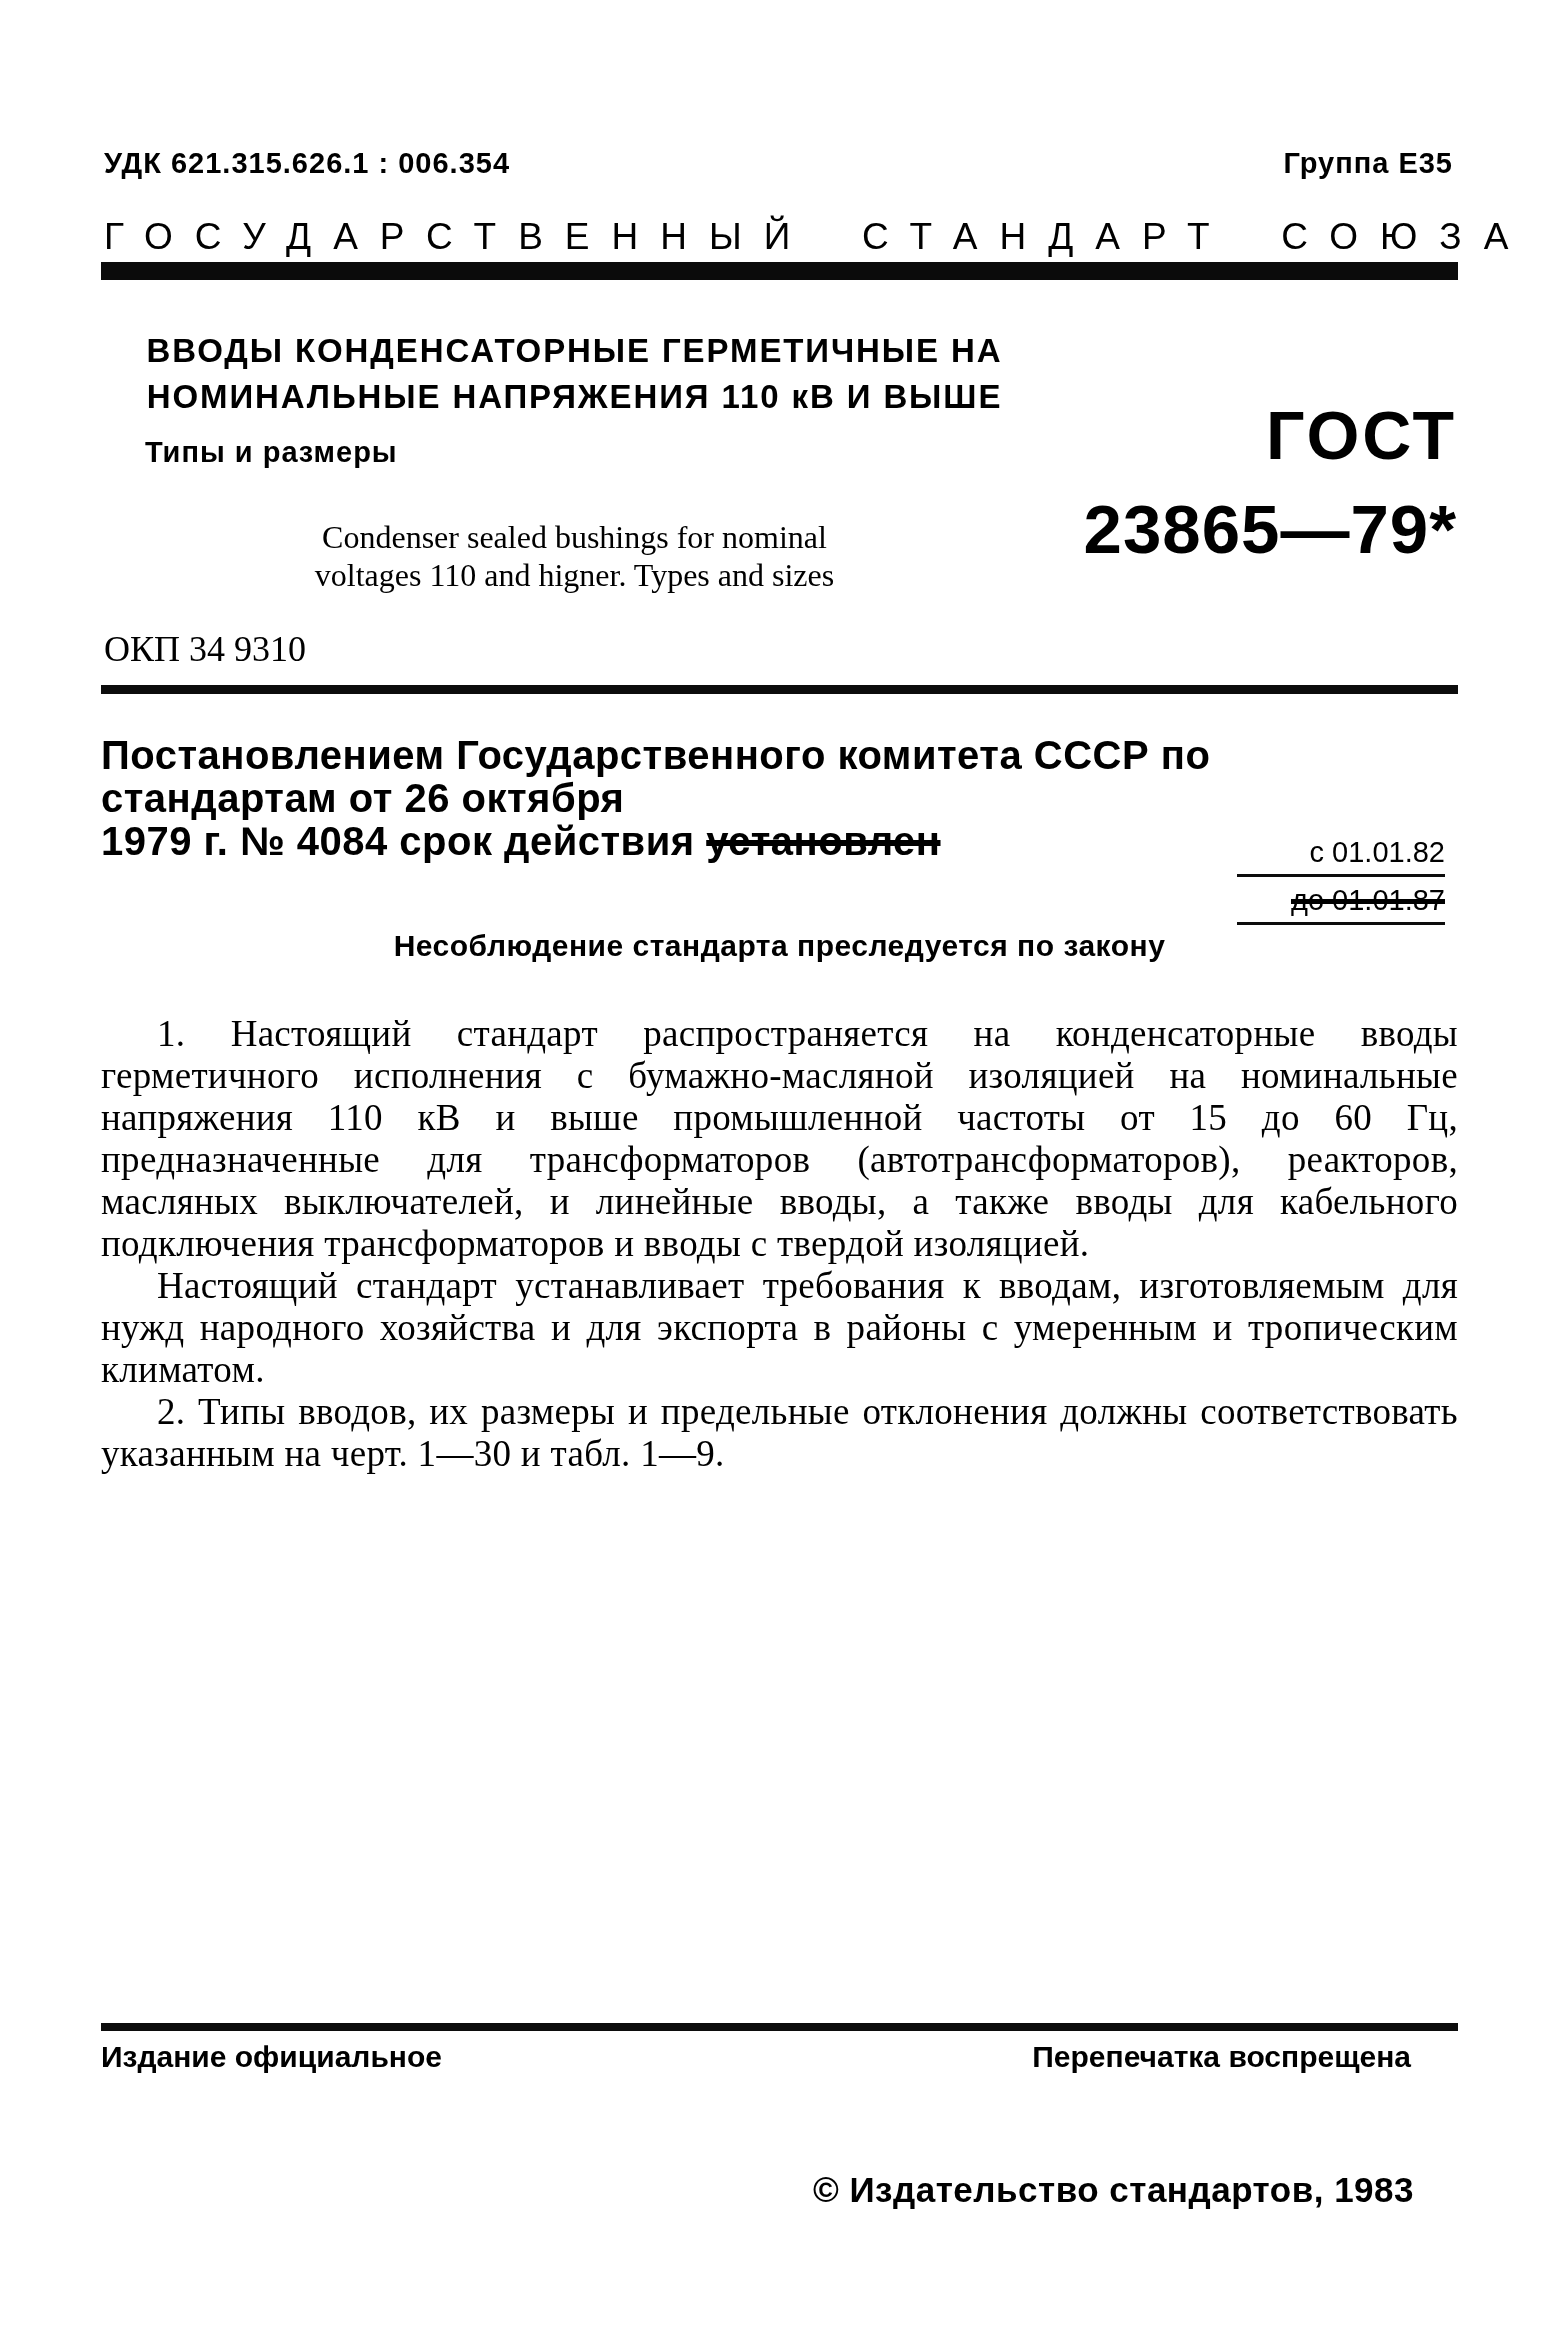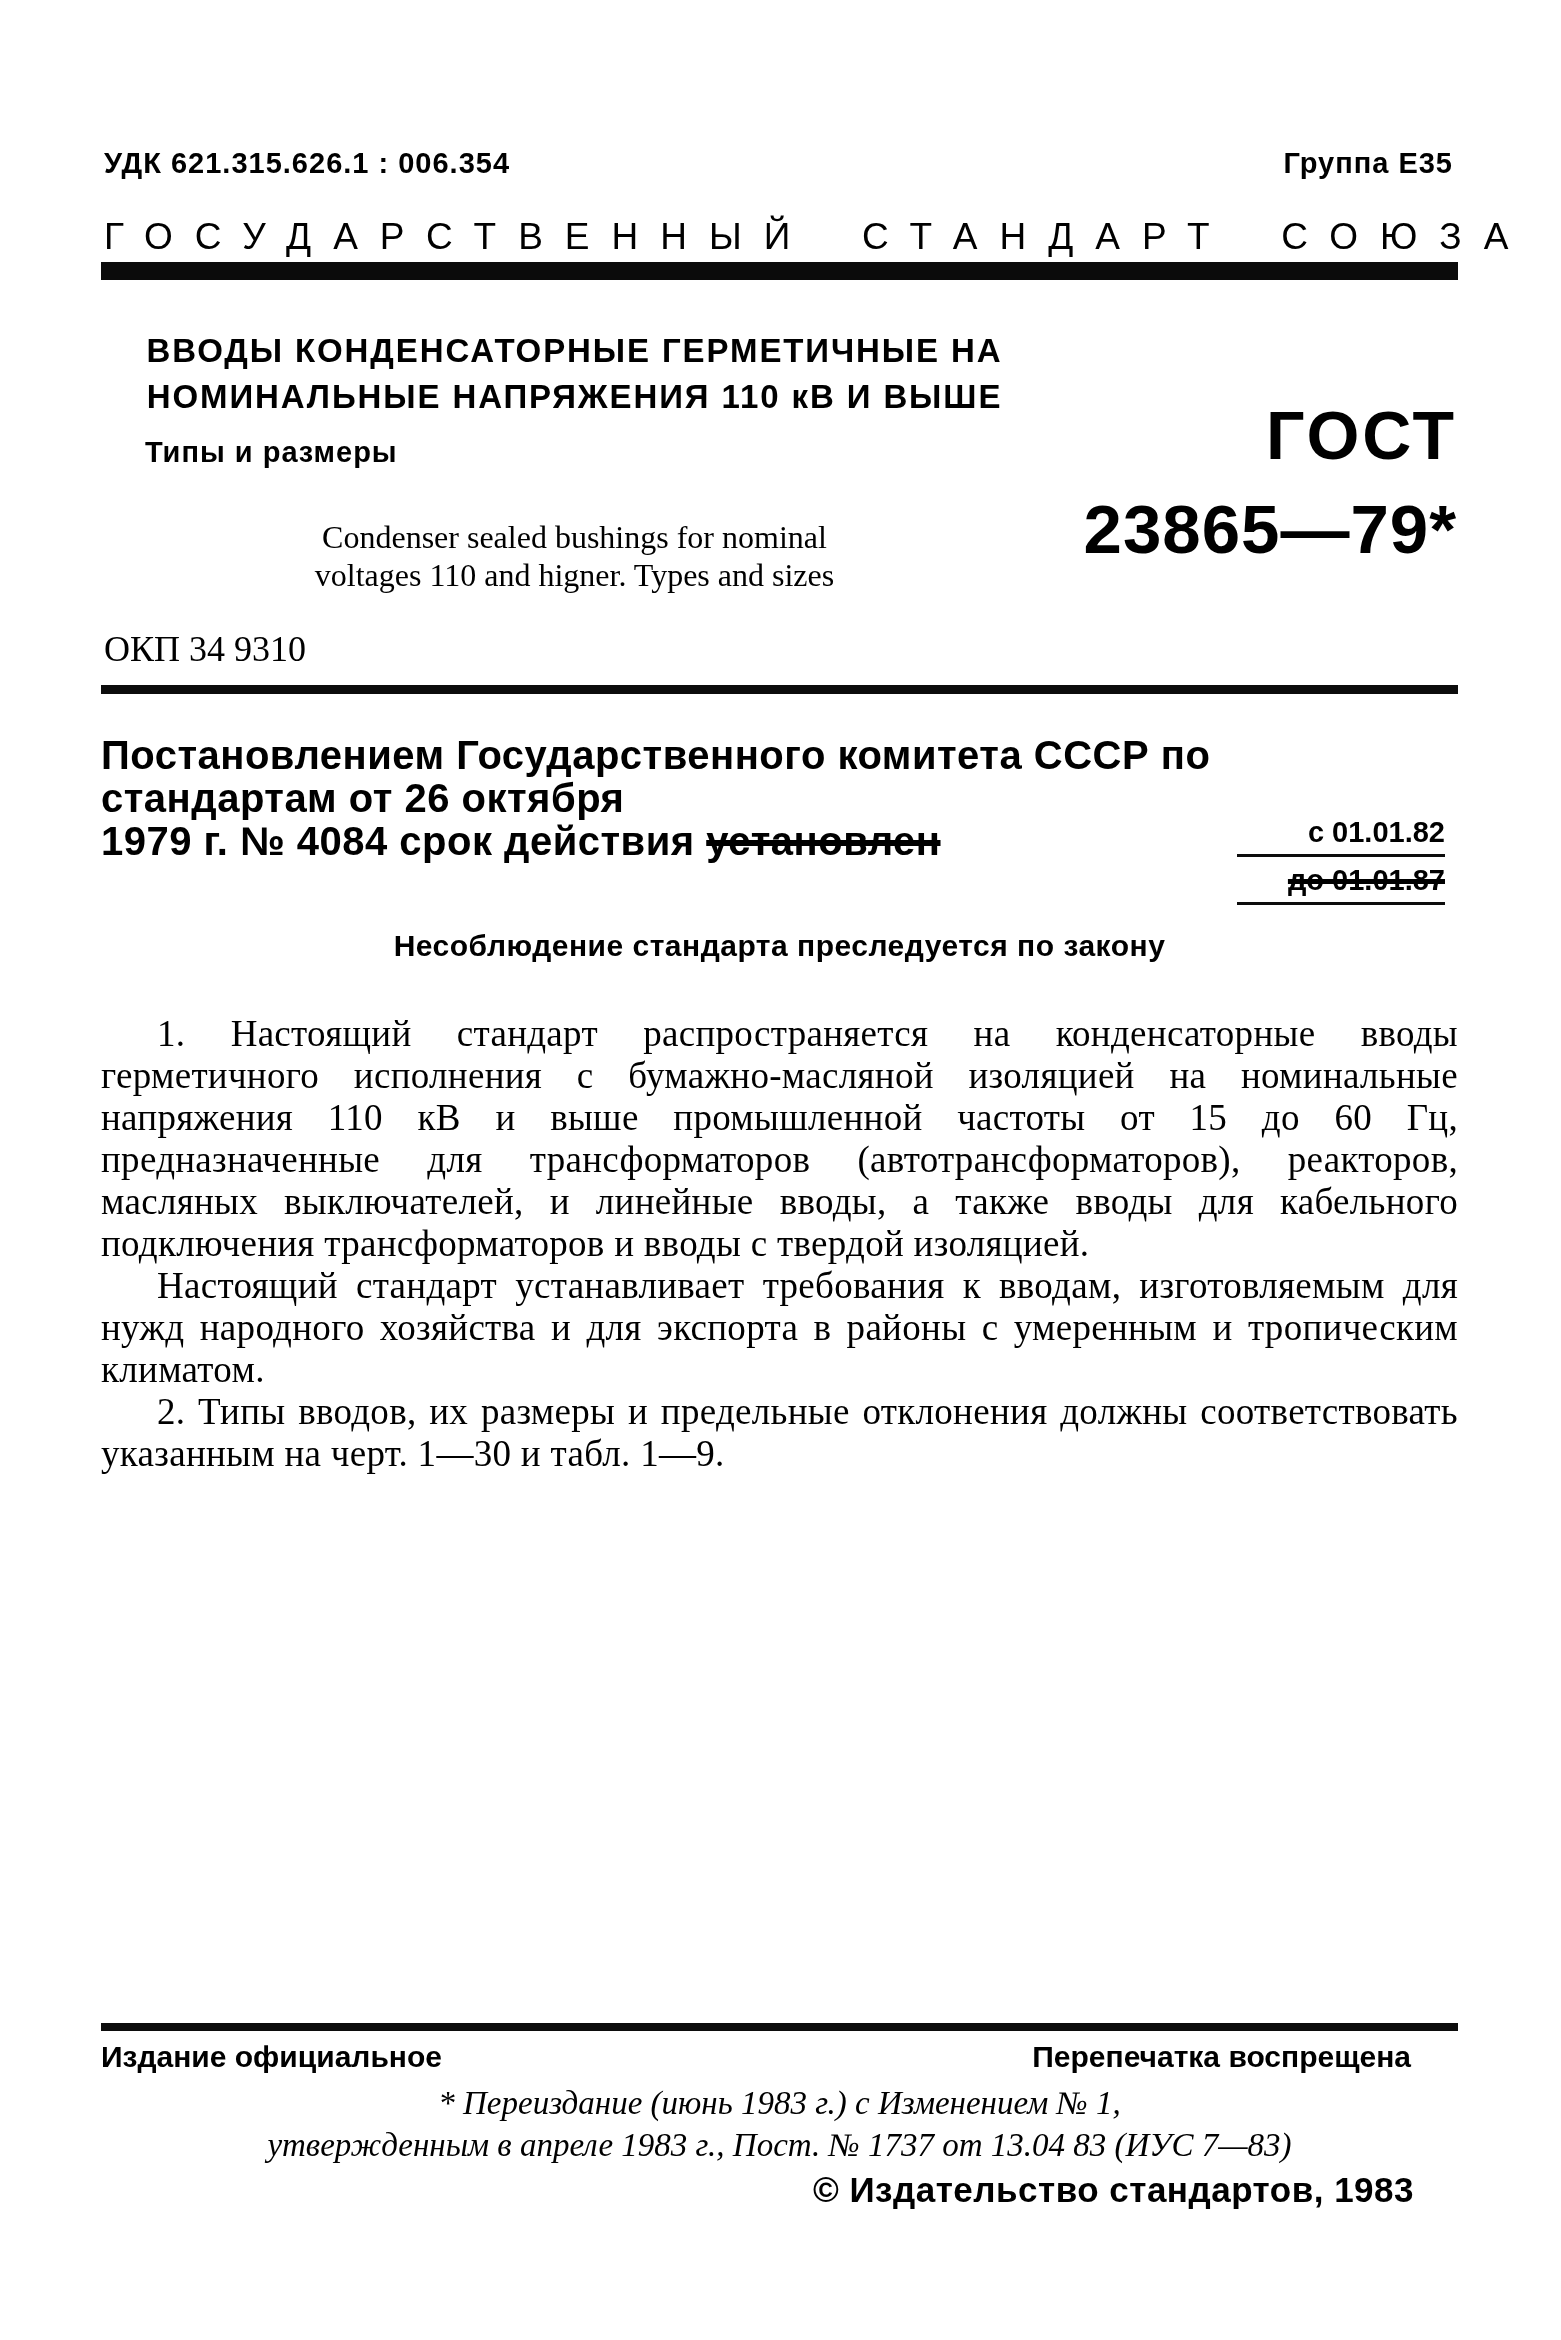--- a/index.html
+++ b/index.html
@@ -62,21 +62,21 @@
 
   
   .decree {
     position:absolute; top:734px; left:101px; width:1318px;
     font-weight:bold; font-size:40px; line-height:43px; letter-spacing:0.5px;
   }
   .struck { text-decoration:line-through; text-decoration-thickness:5.8px; }
   .date-line {
     position:absolute; right:116px; width:208px;
     border-bottom:3.9px solid #0c0c0c; padding-bottom:4.8px;
-    text-align:right; font-weight:bold; font-size:29px; white-space:nowrap;
+    text-align:right; font-weight:normal; font-size:29px; white-space:nowrap;margin-top:20px;
   }
   .date-from { top:816px; }
   .date-to   { top:864px; }
   .date-to .struck { text-decoration-thickness:4.8px; }
   .law-notice {
     position:absolute; top:929px; left:101px; width:1357px;
     text-align:center; font-weight:bold; font-size:30px; letter-spacing:0.5px;
   }
 
   
@@ -158,21 +158,17 @@
     <p>2. Типы вводов, их размеры и предельные отклонения должны соответствовать указанным на черт. 1—30 и табл. 1—9.</p>
   </div>
 
   <div class="rule-foot"></div>
 
   <div class="footer-row sans">
     <span>Издание официальное</span>
     <span>Перепечатка воспрещена</span>
   </div>
 
-  <div class="footnote serif">
-    <div>* Переиздание (июнь 1983 г.) с Изменением № 1,</div>
-    <div>утвержденным в апреле 1983 г., Пост. № 1737 от 13.04 83 (ИУС 7—83)</div>
-  </div>
 
   <div class="copyright sans">© Издательство стандартов, 1983</div>
 
 </div>
 
 
 </body></html>

